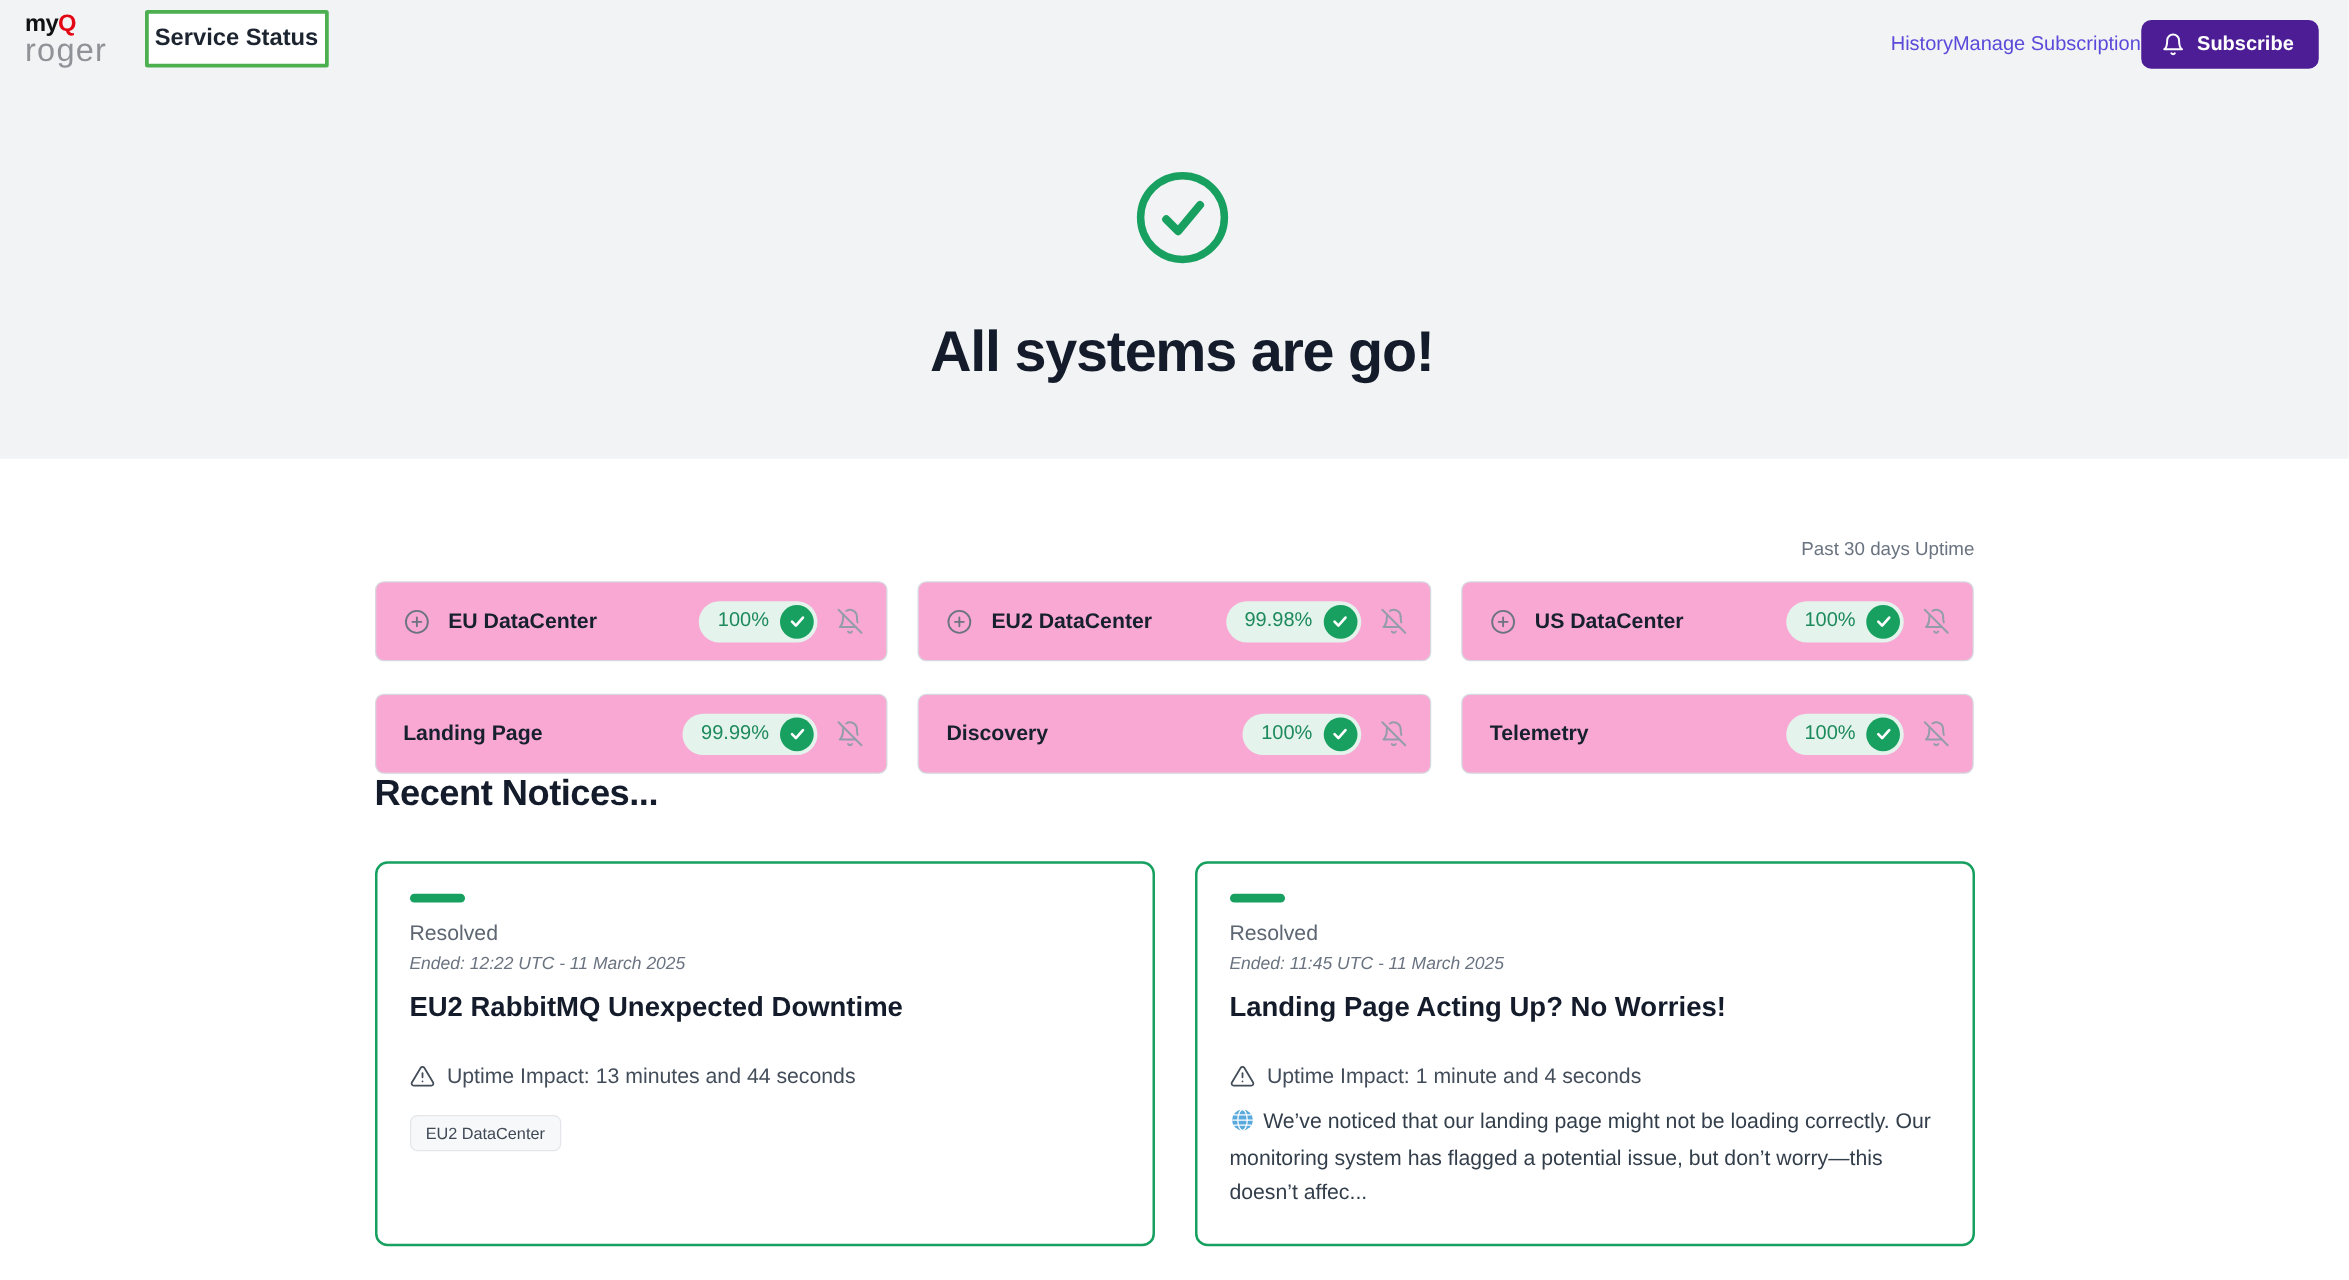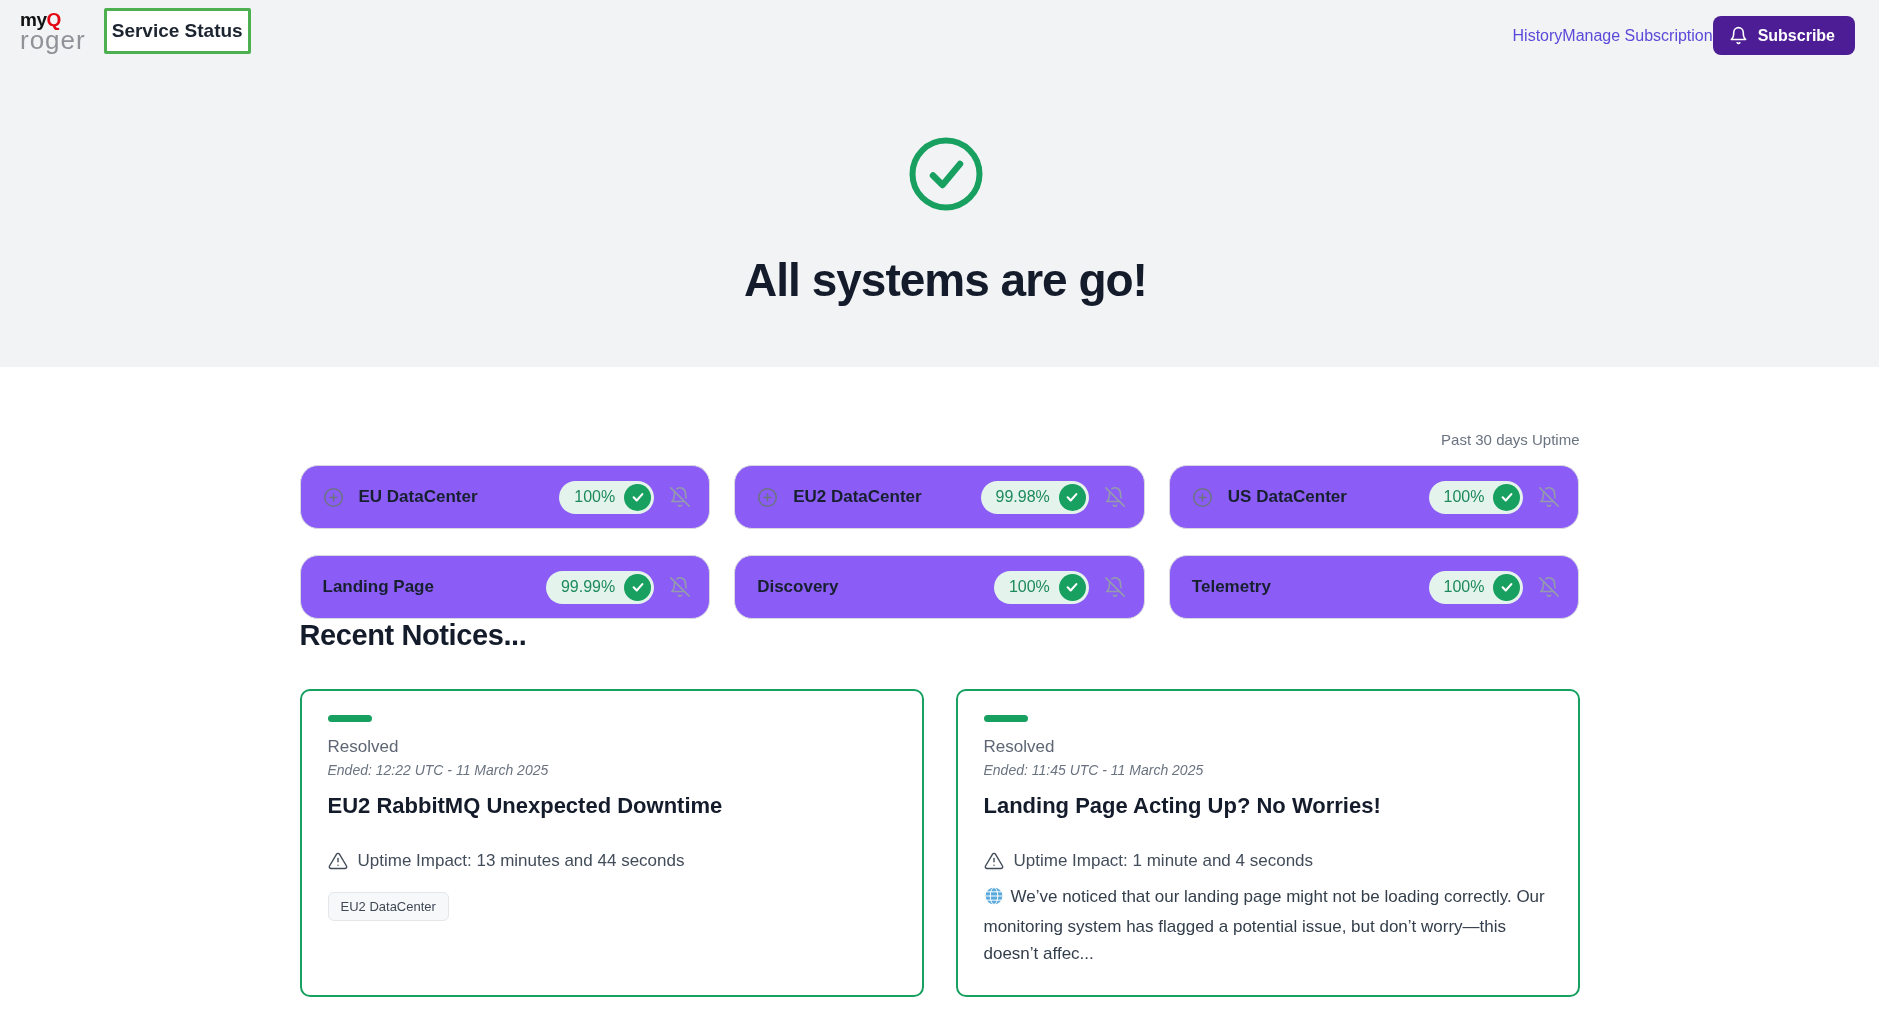--- a/index.html
+++ b/index.html
@@ -4,21 +4,21 @@
 <title>Service Status</title>
 <style>
   * { margin:0; padding:0; box-sizing:border-box; }
   html,body { width:1879px; height:1024px; overflow:hidden; background:#ffffff;
               font-family:"Liberation Sans", sans-serif; color:#17202e; }
 
   
   .hero { background:#f2f3f5; height:367px; }
   .header { display:flex; align-items:flex-start; justify-content:space-between;
             padding:8px 24px 0 20px; }
-  .header-left { display:flex; align-items:center; gap:18px; }
+  .header-left { display:flex; align-items:center; gap:30px; }
   .logo { line-height:1; cursor:pointer; }
   .logo-top { font-size:19px; font-weight:bold; letter-spacing:-0.5px; color:#111111; }
   .logo-q { color:#e30613; }
   .logo-sub { font-size:26px; font-weight:normal; color:#8f9398; letter-spacing:1px; margin-top:-2px;text-align:center; }
   .service-status-btn { background:#ffffff; border:3px solid #4caf50; border-radius:2px;
             padding:9px 5px; font-size:19px; font-weight:bold; color:#1c2430;
             font-family:"Liberation Sans", sans-serif; cursor:pointer; }
   .header-right { display:flex; align-items:center; padding-top:8px; }
   .nav-link { color:#5a4ad9; font-size:16px; text-decoration:none; cursor:pointer; }
   .subscribe-btn { display:flex; align-items:center; gap:10px; background:#4c1d95; color:#ffffff;
@@ -26,21 +26,21 @@
             font-weight:bold; font-family:"Liberation Sans", sans-serif; cursor:pointer; }
   .hero-center { text-align:center;padding-left:12px; }
   .hero-check { margin-top:80px; }
   .hero-title { margin-top:36px; font-size:46px; font-weight:bold; color:#141c2b;
             letter-spacing:-1px; }
 
   
   .container { width:1280px; margin:0 auto; }
   .uptime-period { margin-top:64px; text-align:right; color:#6a7380; font-size:15px; }
   .status-grid { display:grid; grid-template-columns:repeat(3,1fr); gap:26px 24px; margin-top:17px; }
-  .status-card { height:64px; background:#8b5cf6; border:1px solid #d6dade; border-radius:18px;
+  .status-card { height:64px; background:#f9a8d4; border:1px solid #d6dade; border-radius:7px;
             display:flex; align-items:center; padding:0 18px 0 22px; }
   .plus-icon { color:#6b7480; display:flex; margin-right:15px; cursor:pointer; }
   .service-name { font-size:17px; font-weight:bold; color:#17202e; }
   .flex-spacer { flex:1; }
   .uptime-pill { display:flex; align-items:center; gap:9px; background:#e4f3ec;
             border-radius:999px; padding:3px 3px 3px 15px; }
   .uptime-pct { color:#1d8a5c; font-size:16px; }
   .badge-check { width:27px; height:27px; border-radius:50%; background:#17a05f;
             display:flex; align-items:center; justify-content:center; }
   .bell-muted { margin-left:15px; color:#949cab; display:flex; cursor:pointer; }

